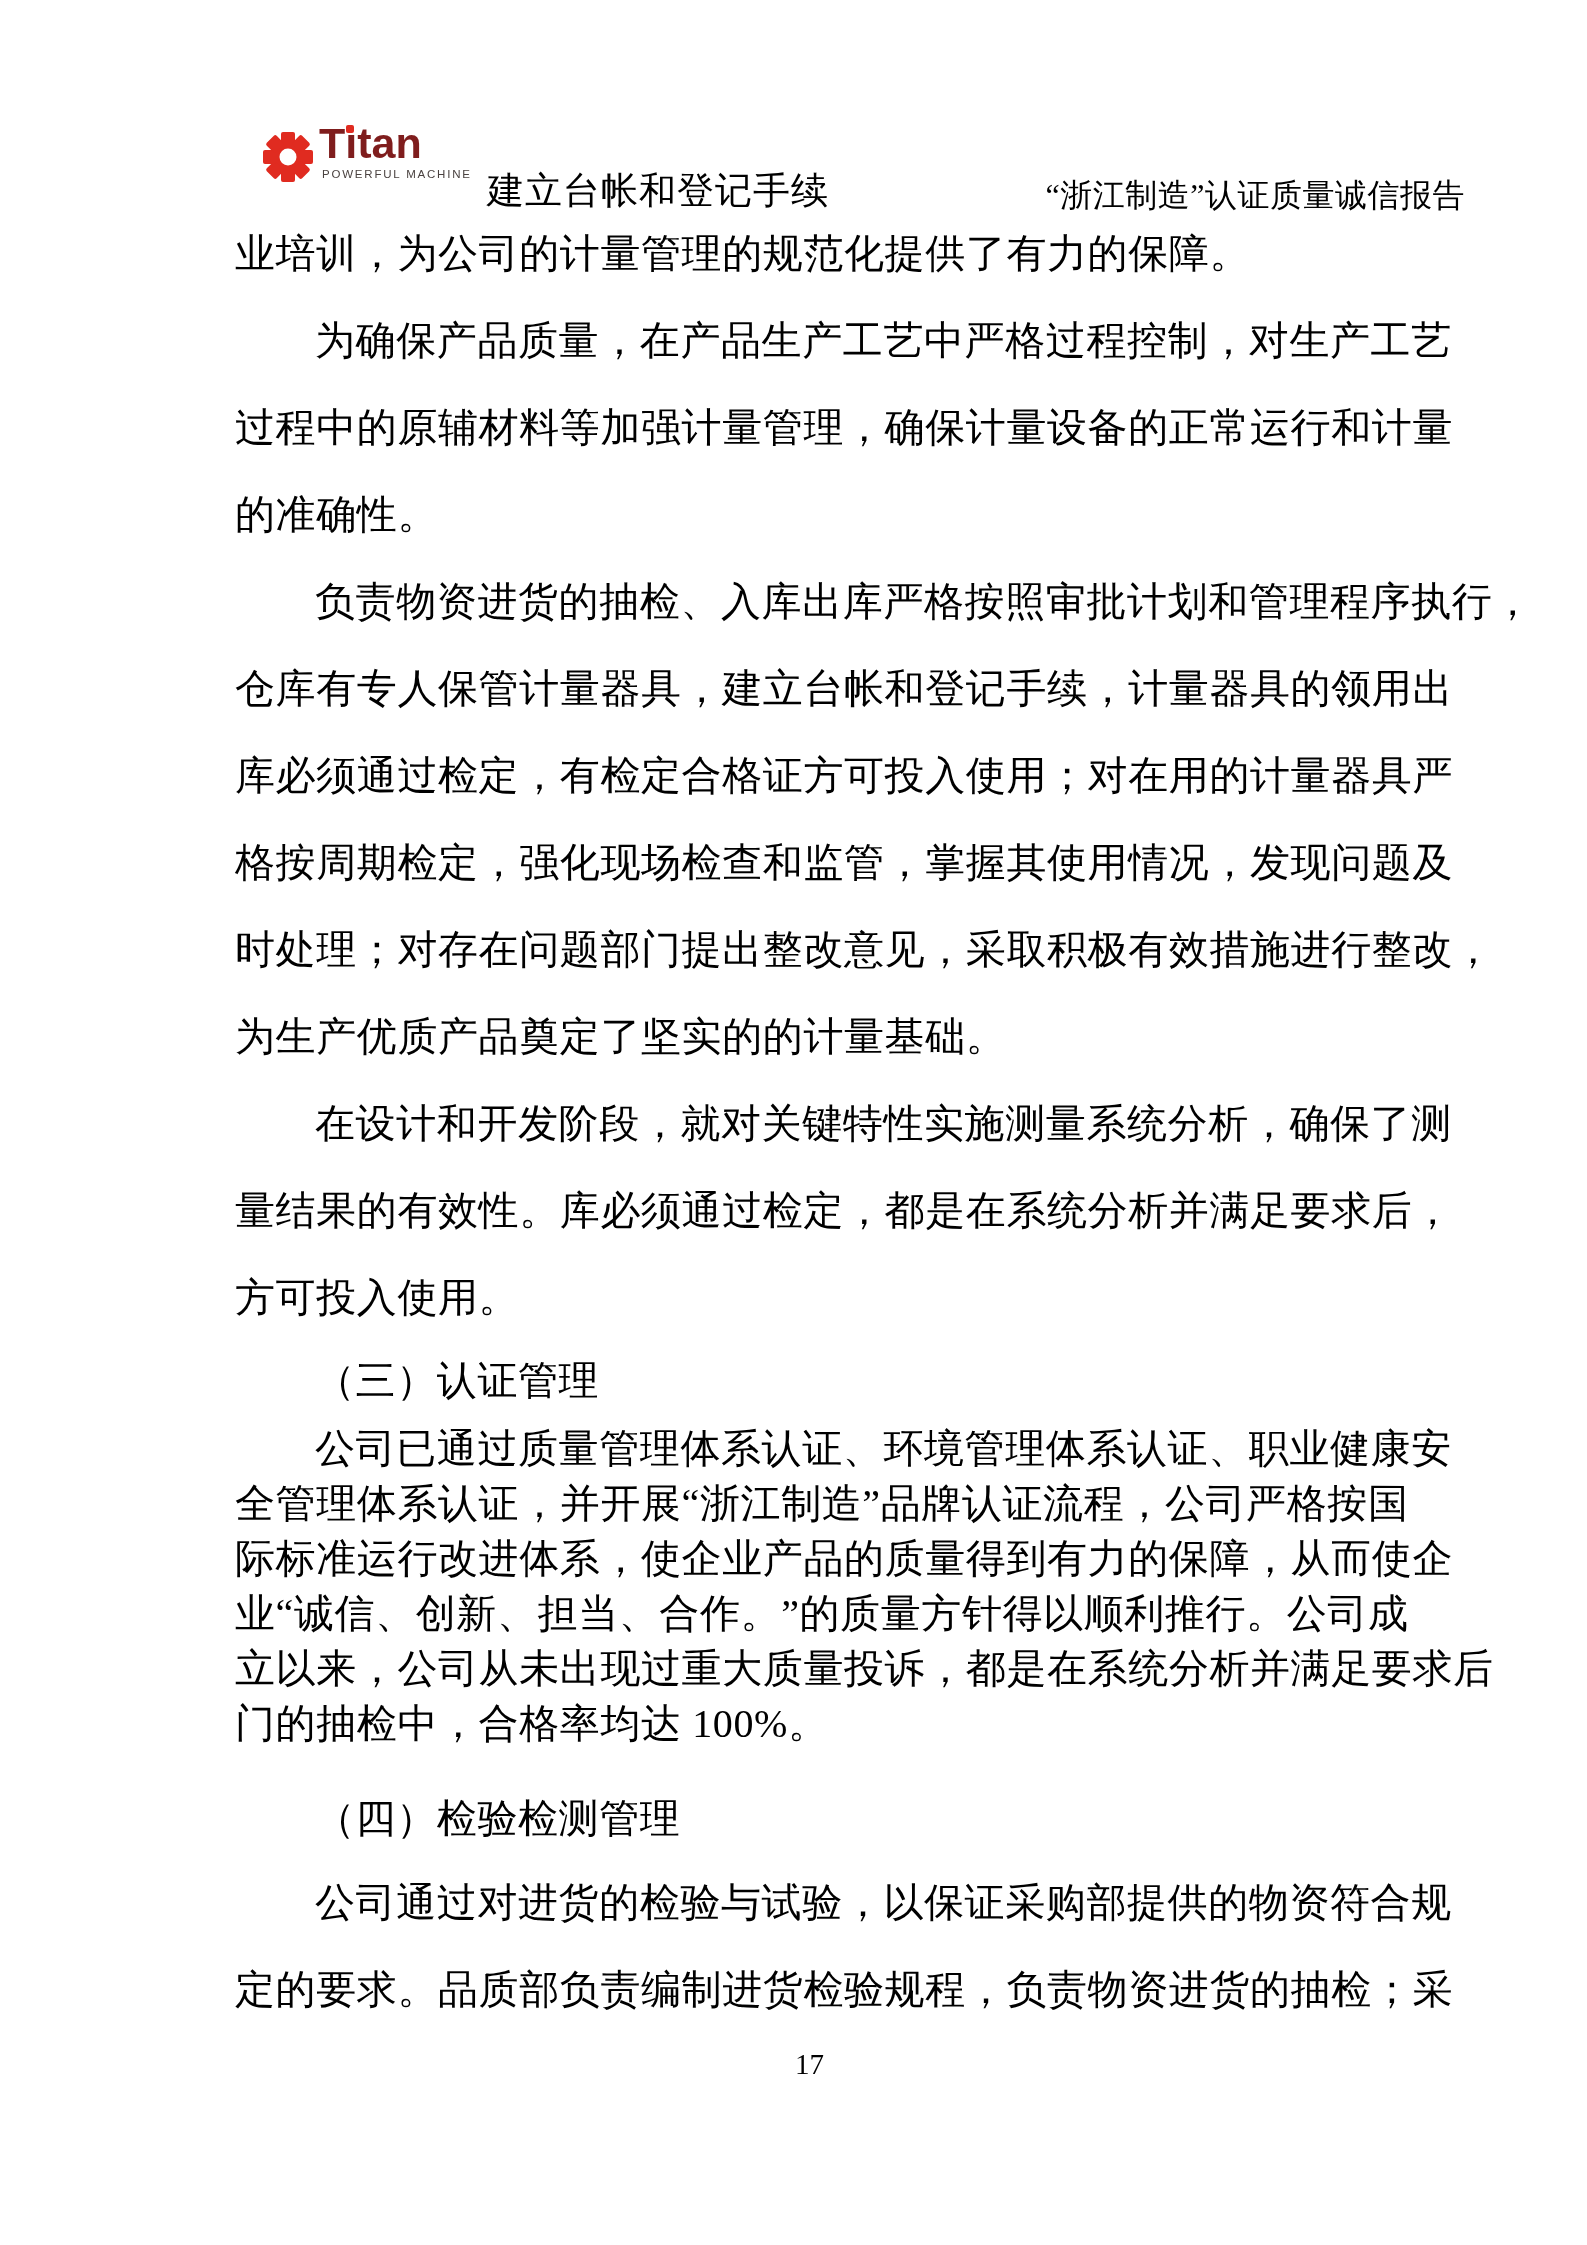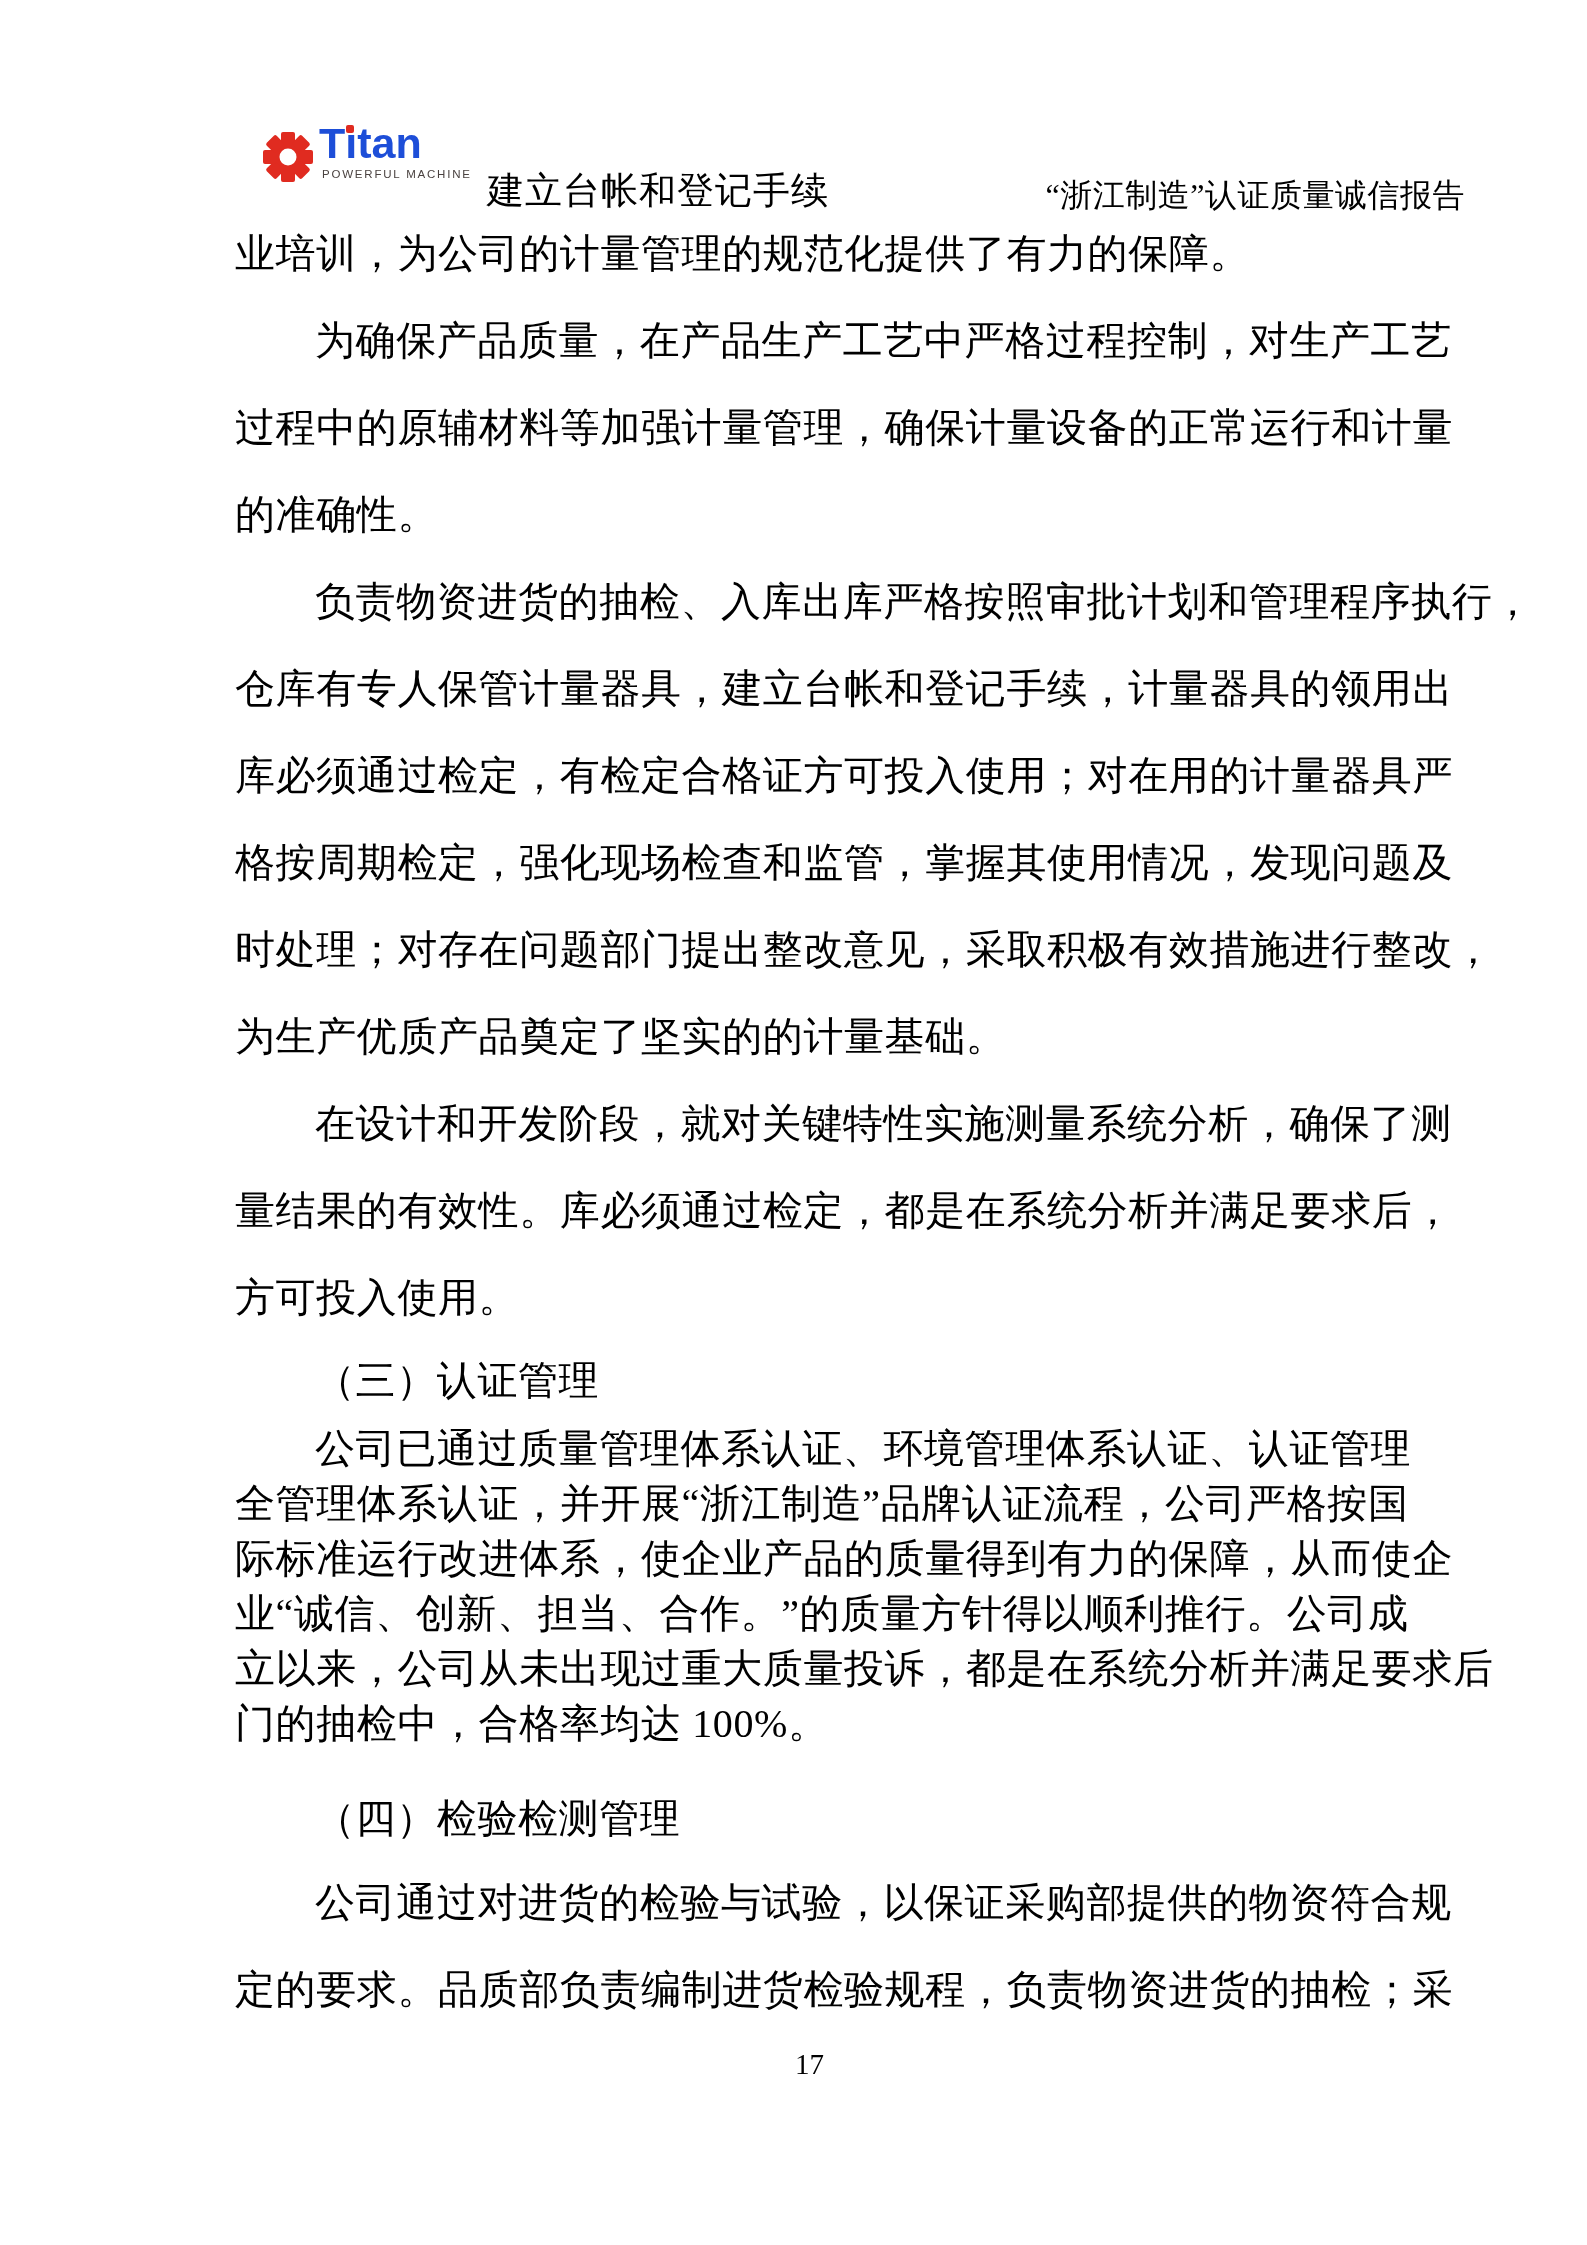--- a/index.html
+++ b/index.html
@@ -10,21 +10,21 @@
     overflow:hidden;
     font-family:"Liberation Serif","DejaVu Serif",serif;
     color:#000;
   }
   
   .logo{position:absolute;left:262px;top:126px;width:230px;height:60px;}
   .gear{position:absolute;left:0;top:2px;}
   .brand-name{
     position:absolute;left:57px;top:-7px;
     font-family:"Liberation Sans","DejaVu Sans",sans-serif;
-    font-weight:bold;font-size:43px;color:#1d4ed8;letter-spacing:0px;
+    font-weight:bold;font-size:43px;color:#7f1d1d;letter-spacing:0px;
   }
   .i-wrap{position:relative;display:inline-block;}
   .i-dot{
     position:absolute;left:1px;top:6px;width:8px;height:8px;
     background:#e02b20;border-radius:2px;
   }
   .tagline{
     position:absolute;left:60px;top:42px;
     font-family:"Liberation Sans","DejaVu Sans",sans-serif;
     font-size:11.5px;color:#4a4240;letter-spacing:1.8px;white-space:nowrap;
@@ -101,21 +101,21 @@
     </div>
     <div class="para double">
       <div class="line indent">在设计和开发阶段，就对关键特性实施测量系统分析，确保了测</div>
       <div class="line">量结果的有效性。库必须通过检定，都是在系统分析并满足要求后，</div>
       <div class="line">方可投入使用。</div>
     </div>
     <div class="para heading">
       <div class="line indent">（三）认证管理</div>
     </div>
     <div class="para single">
-      <div class="line indent">公司已通过质量管理体系认证、环境管理体系认证、认证管理</div>
+      <div class="line indent">公司已通过质量管理体系认证、环境管理体系认证、职业健康安</div>
       <div class="line">全管理体系认证，并开展“浙江制造”品牌认证流程，公司严格按国</div>
       <div class="line">际标准运行改进体系，使企业产品的质量得到有力的保障，从而使企</div>
       <div class="line">业“诚信、创新、担当、合作。”的质量方针得以顺利推行。公司成</div>
       <div class="line">立以来，公司从未出现过重大质量投诉，都是在系统分析并满足要求后</div>
       <div class="line">门的抽检中，合格率均达 100%。</div>
     </div>
     <div class="para heading second">
       <div class="line indent">（四）检验检测管理</div>
     </div>
     <div class="para double">

